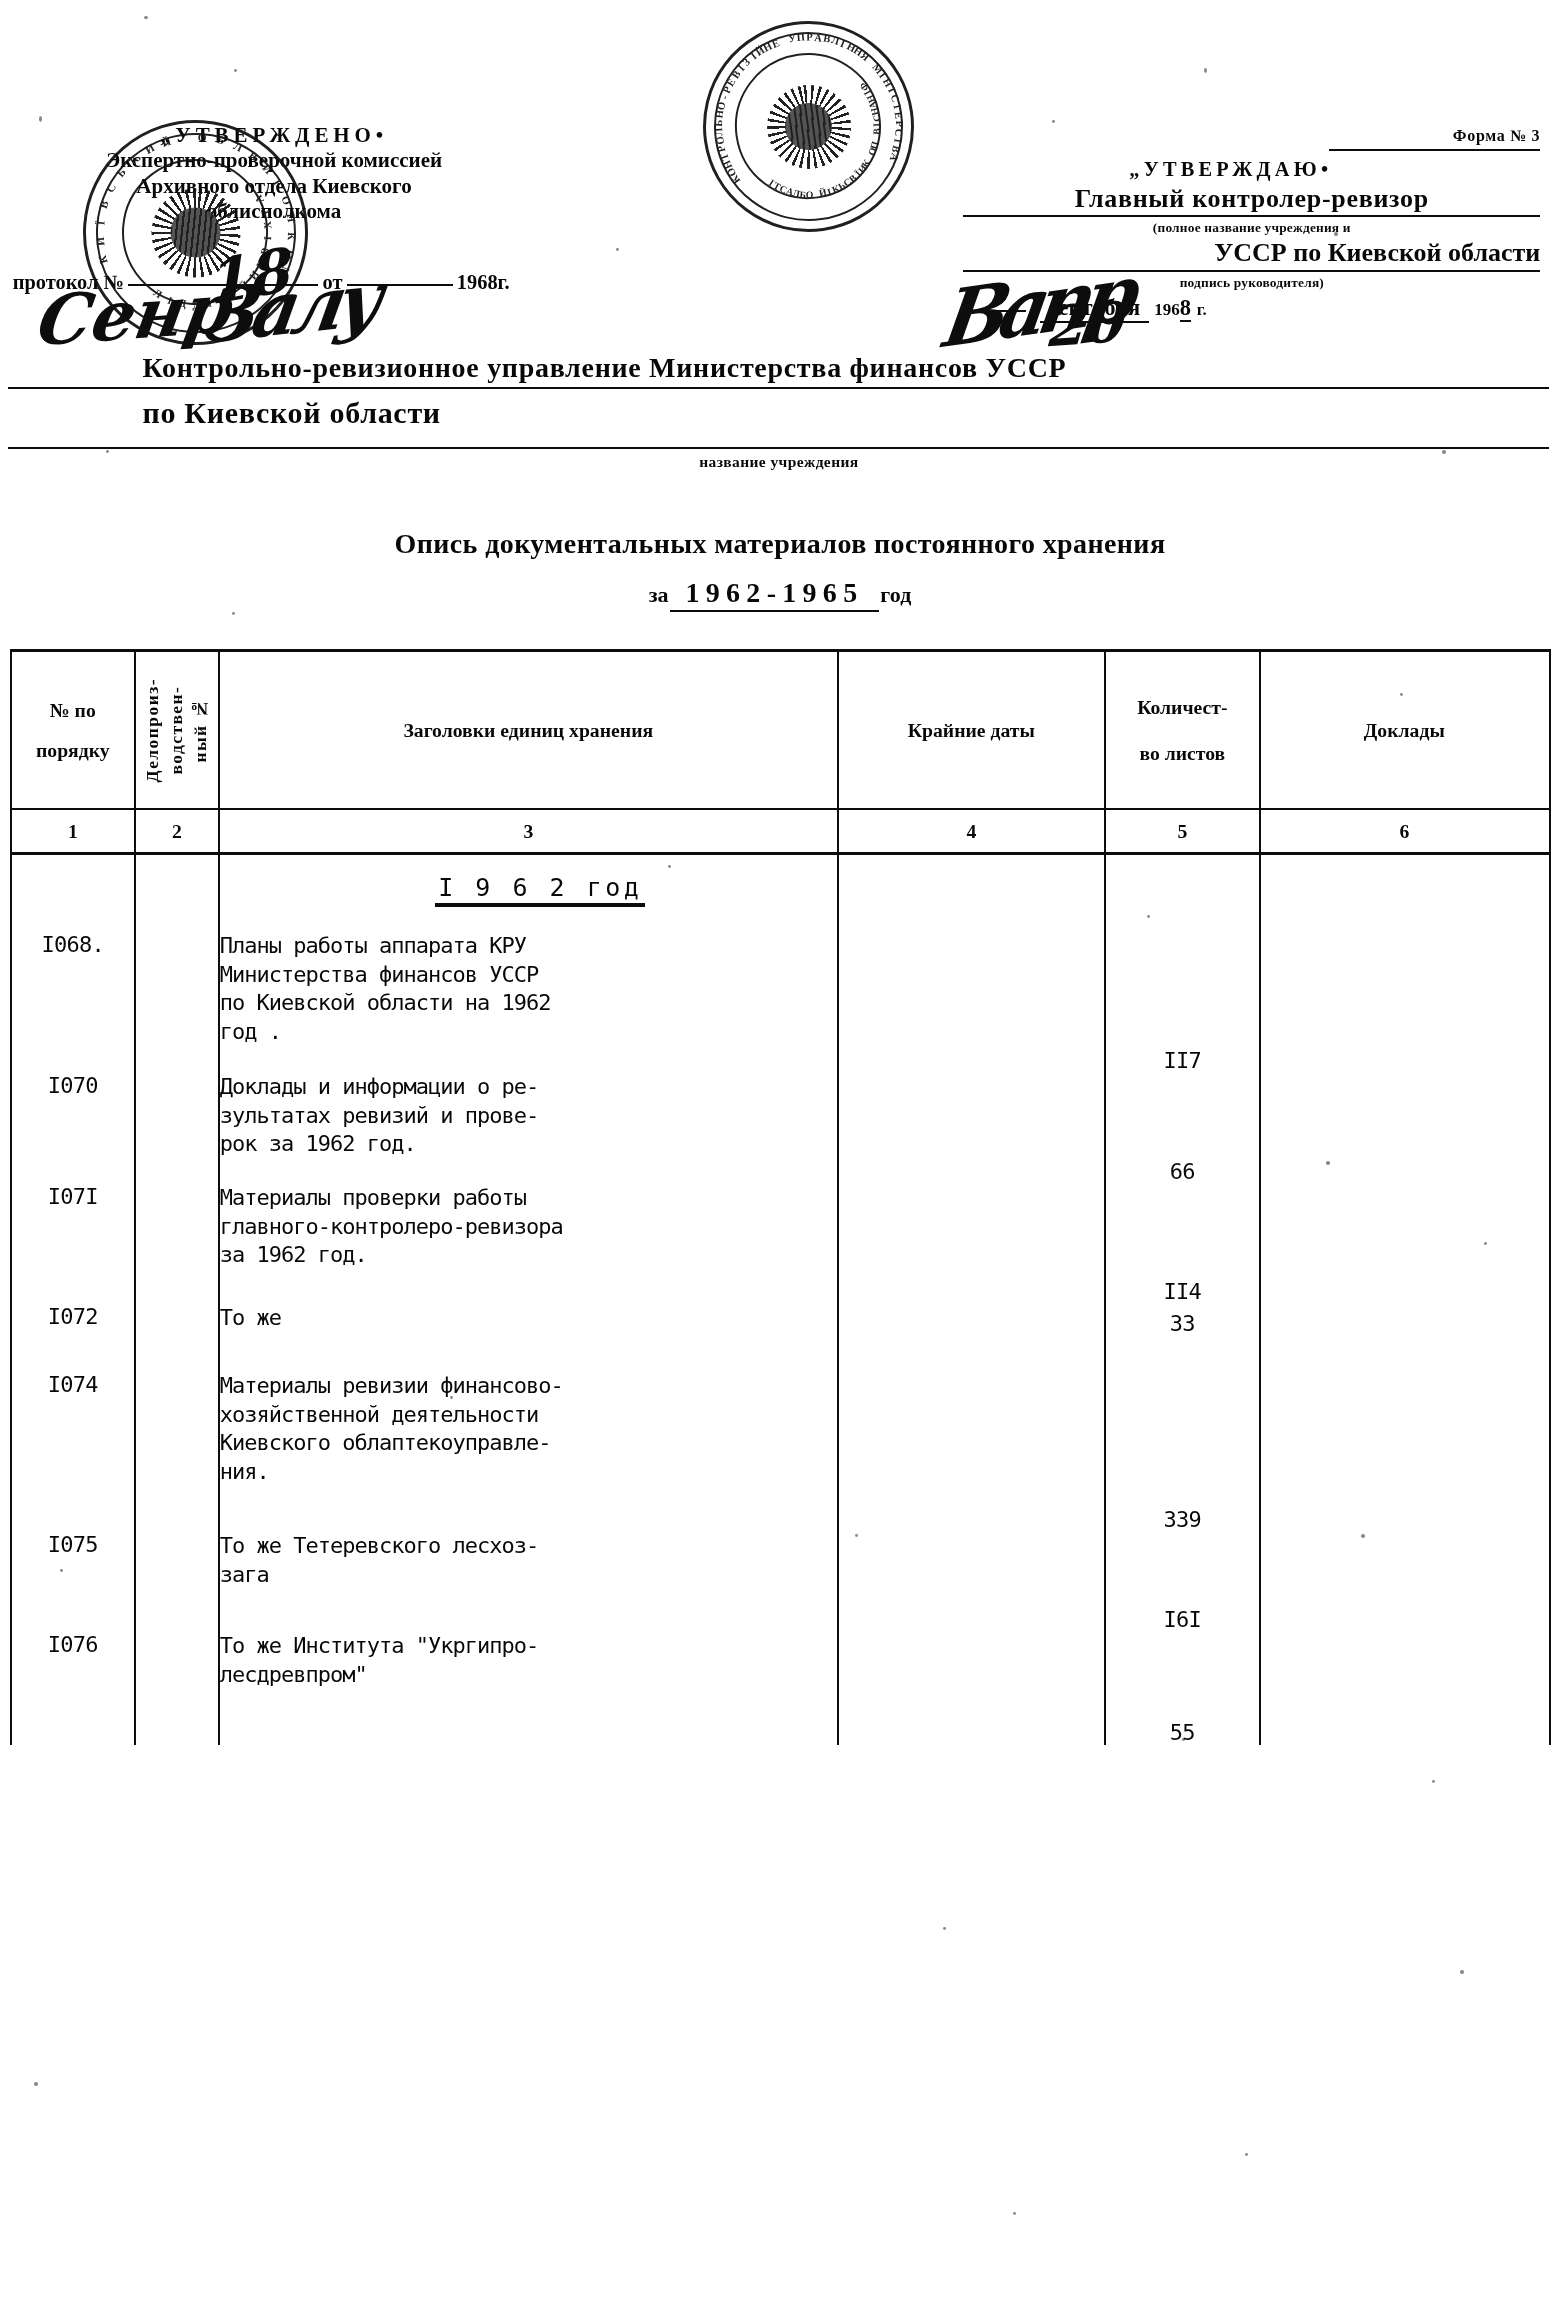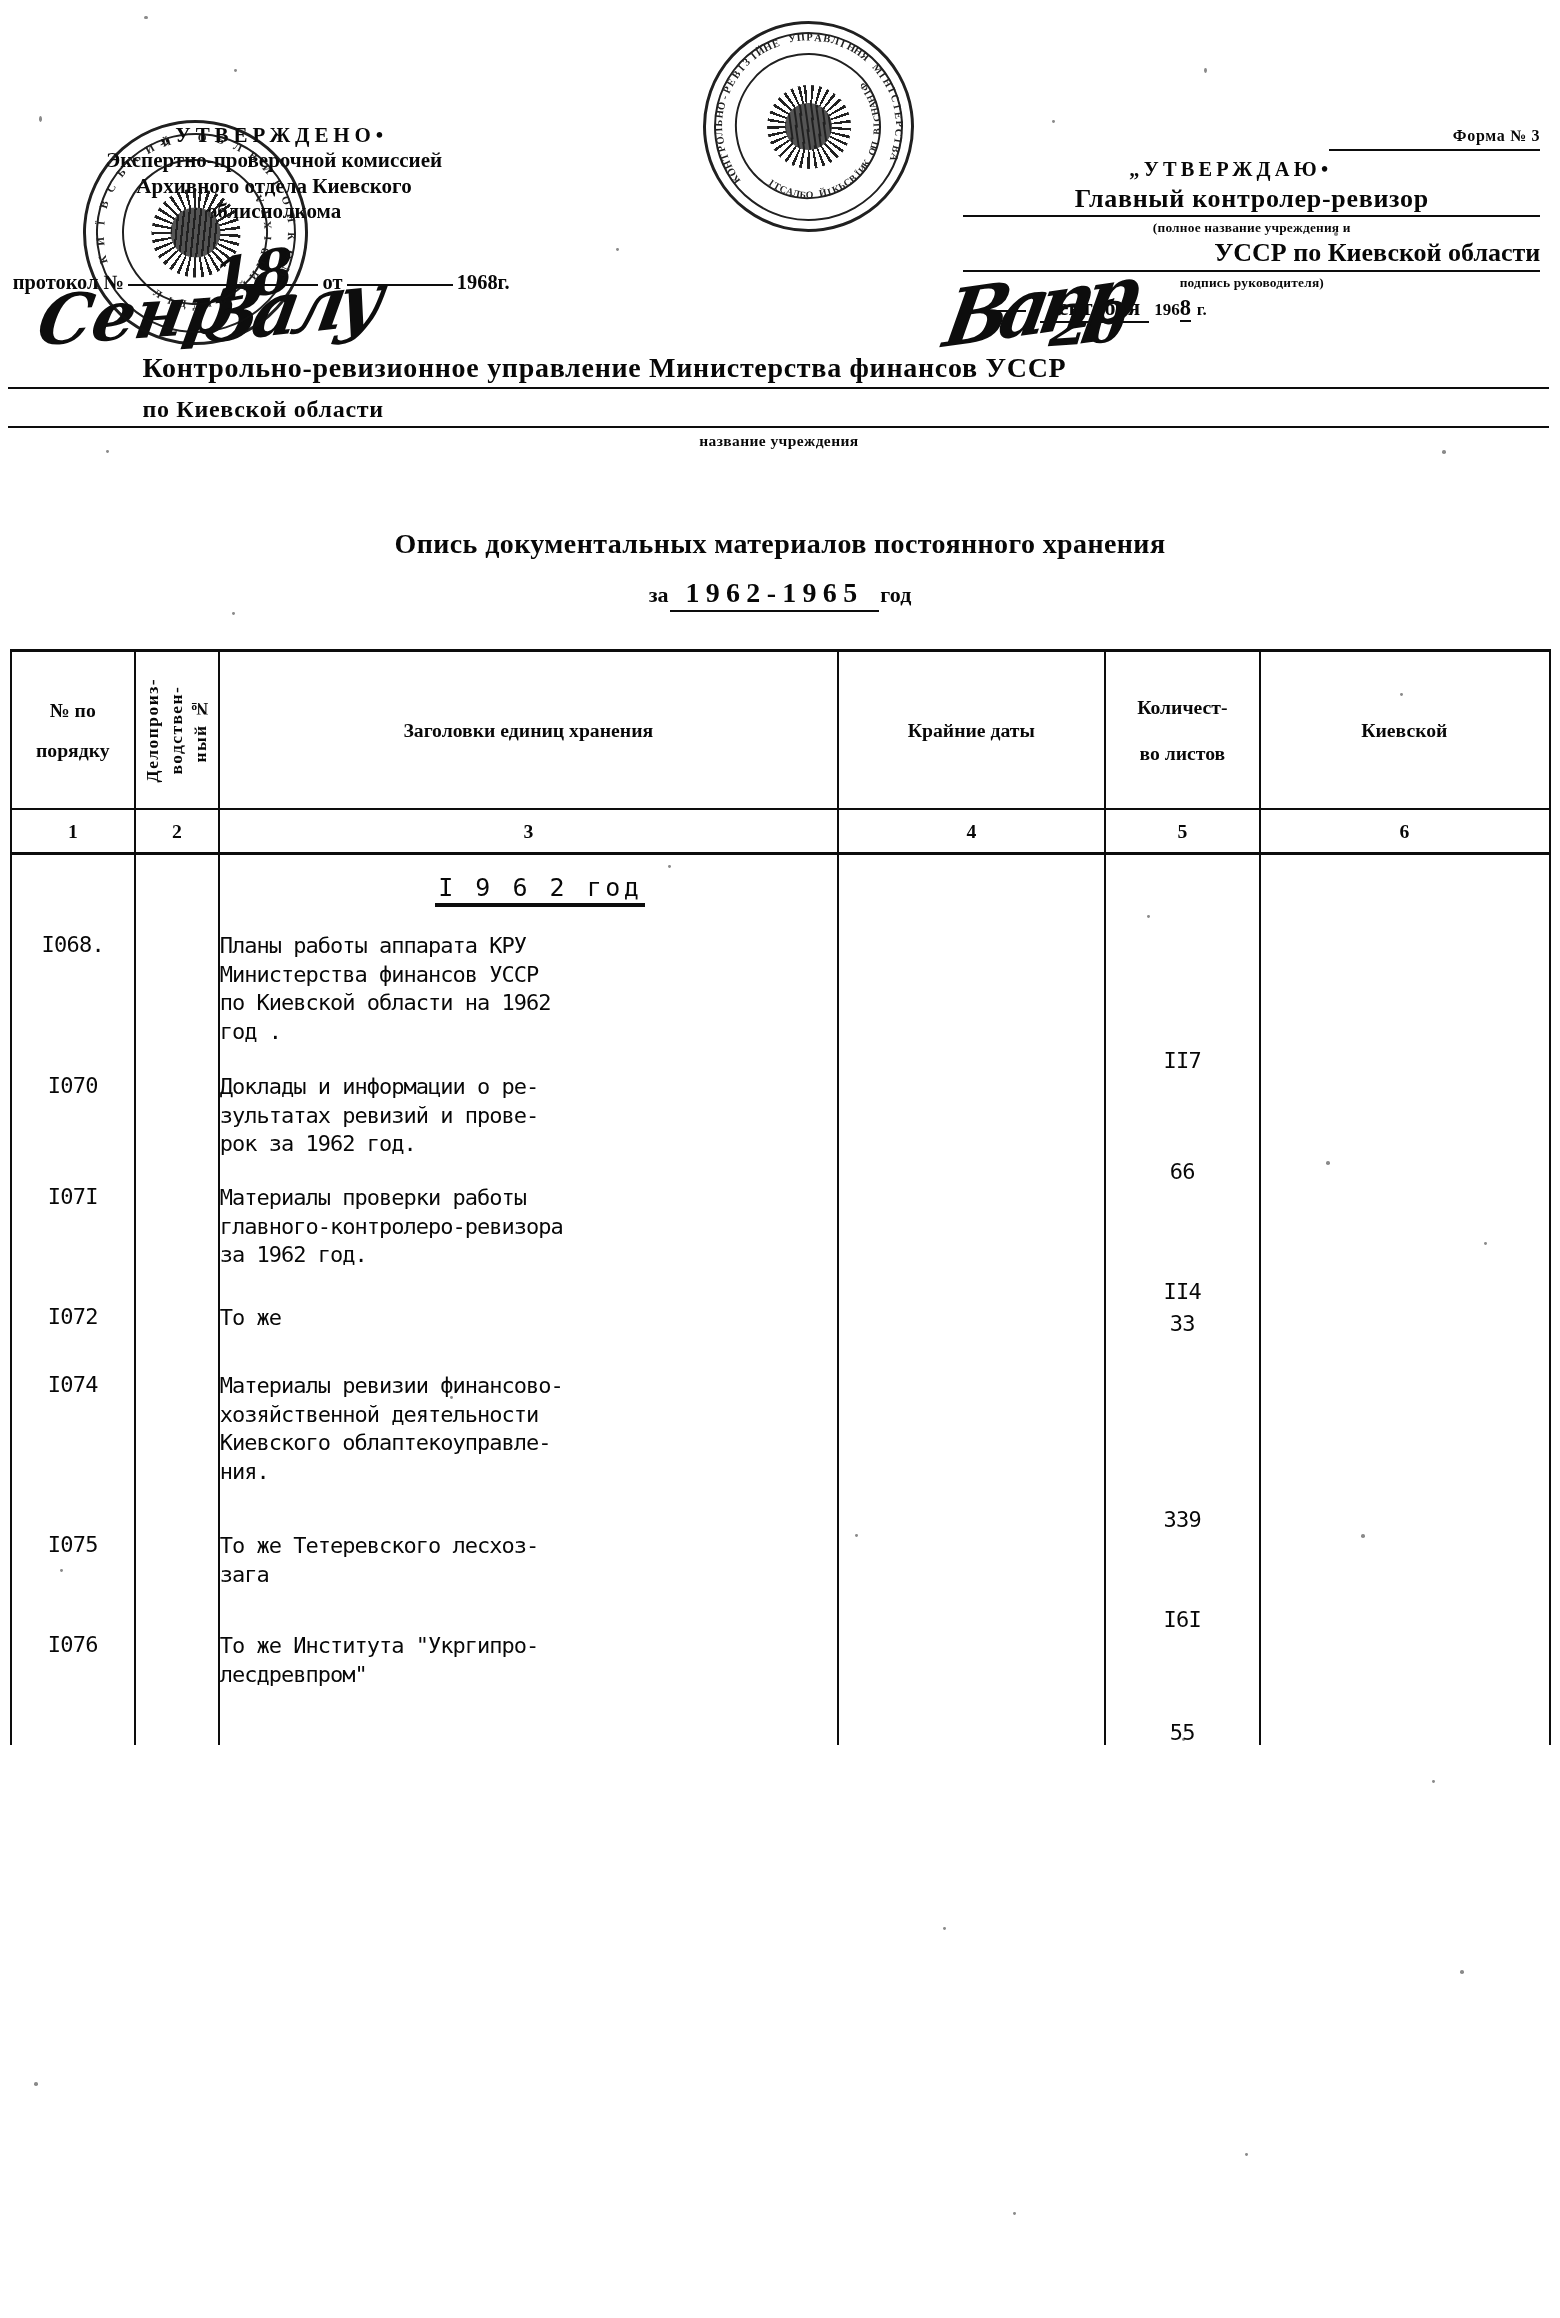--- a/index.html
+++ b/index.html
@@ -152,28 +152,28 @@
   .inst-row1 {
     font-size: 28px;
     font-weight: bold;
     letter-spacing: 0.7px;
     white-space: nowrap;
     padding-left: 134px;
     border-bottom: 2.1px solid #111;
     padding-bottom: 2.8px;
   }
   .inst-row2 {
-    font-size: 24px;
+    font-size: 30px;
     font-weight: bold;
     letter-spacing: 0.7px;
     white-space: nowrap;
     padding-left: 134px;
     padding-top: 7px;
     border-bottom: 2.1px solid #111;
-    padding-bottom: 3px;
+    padding-bottom: 17px;
   }
   .inst-cap {
     text-align: center;
     font-size: 15.5px;
     font-weight: bold;
     padding-top: 4.2px;
     letter-spacing: 0.4px;
   }
 
   
@@ -459,21 +459,21 @@
       </div>
       <div class="c3">Заголовки единиц хранения</div>
       <div class="c4">Крайние даты</div>
       <div class="c5">
         <div>
           <div>Количест-</div>
           <div style="height:21px;"></div>
           <div>во листов</div>
         </div>
       </div>
-      <div class="c6">Киевской</div>
+      <div class="c6">Доклады</div>
     </div>
 
     <div class="numrow">
       <div class="c1">1</div>
       <div class="c2">2</div>
       <div class="c3">3</div>
       <div class="c4">4</div>
       <div class="c5">5</div>
       <div class="c6">6</div>
     </div>

